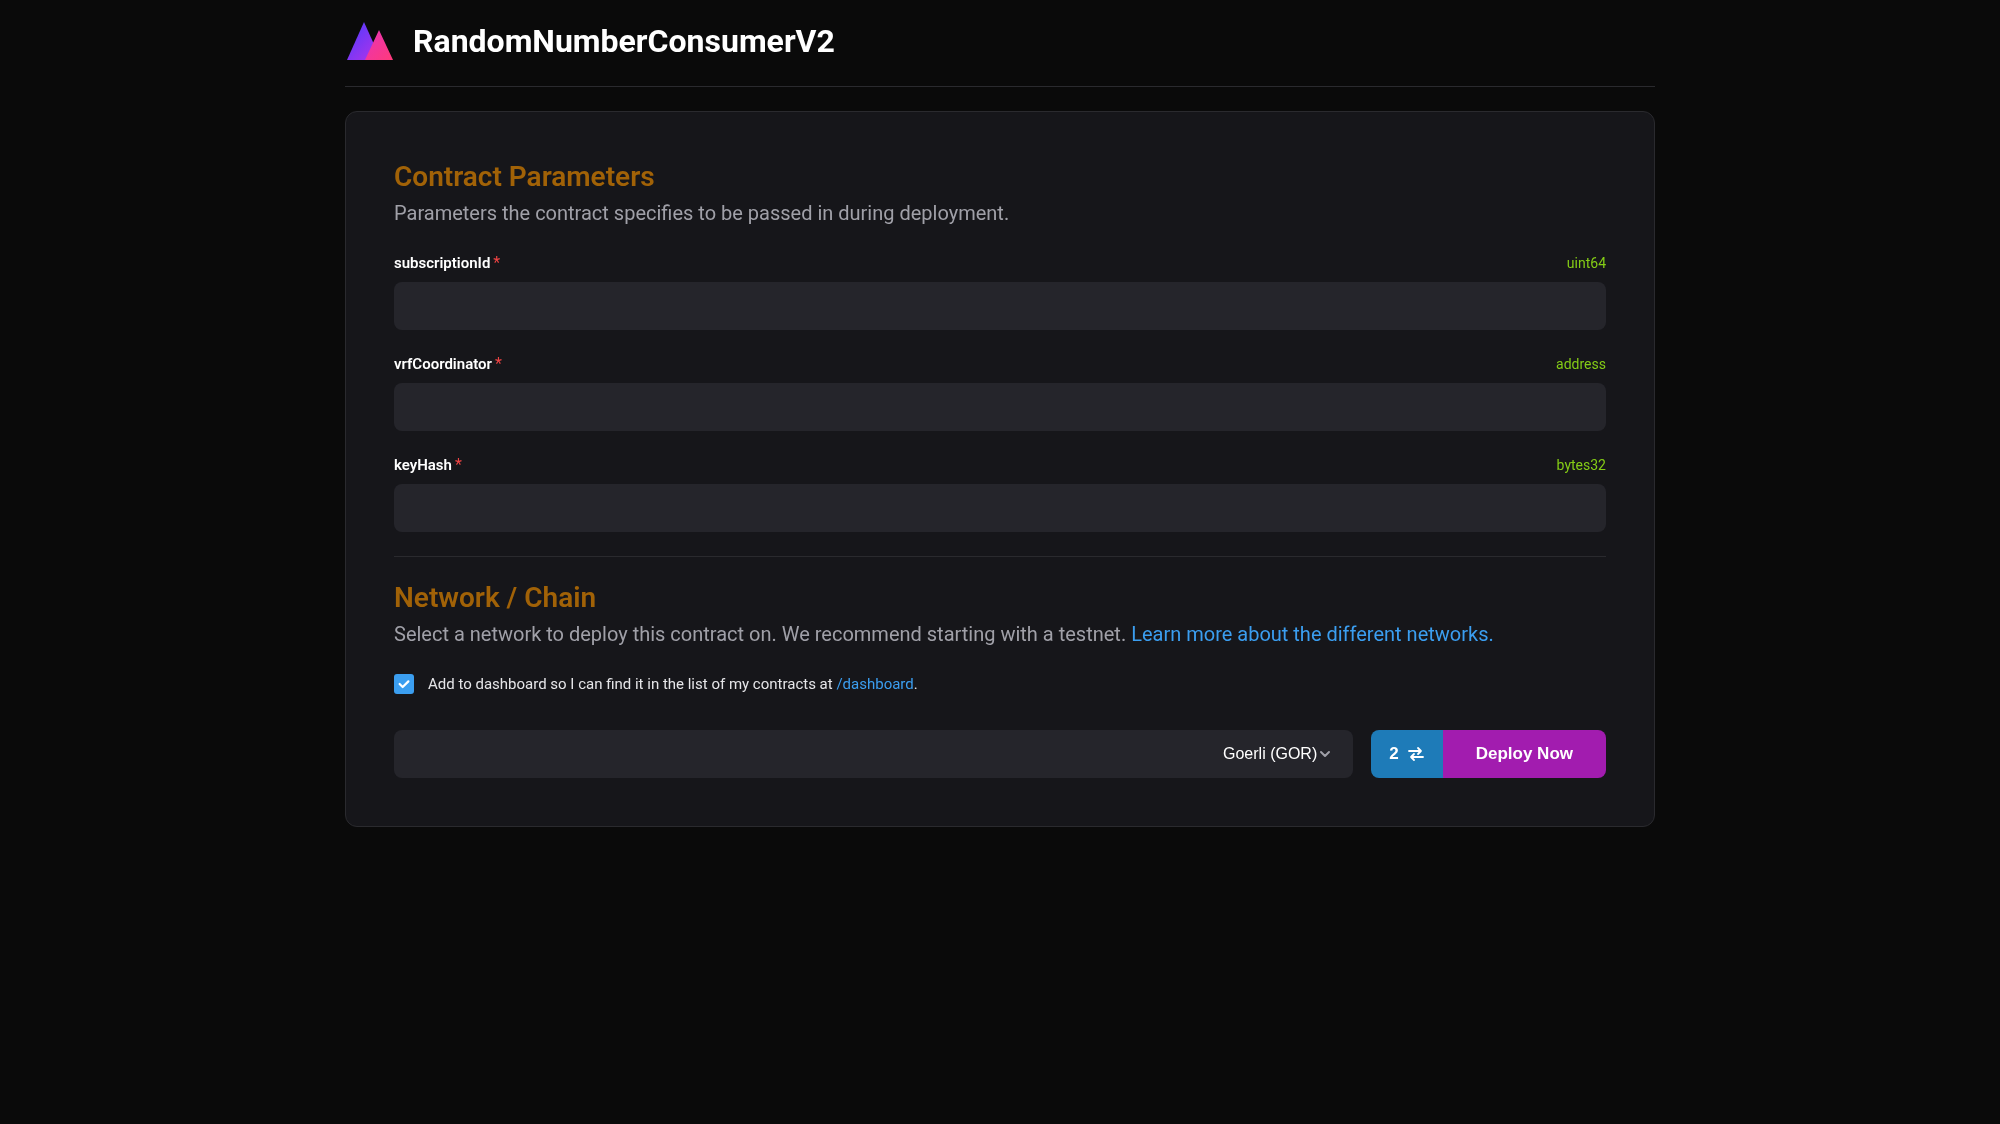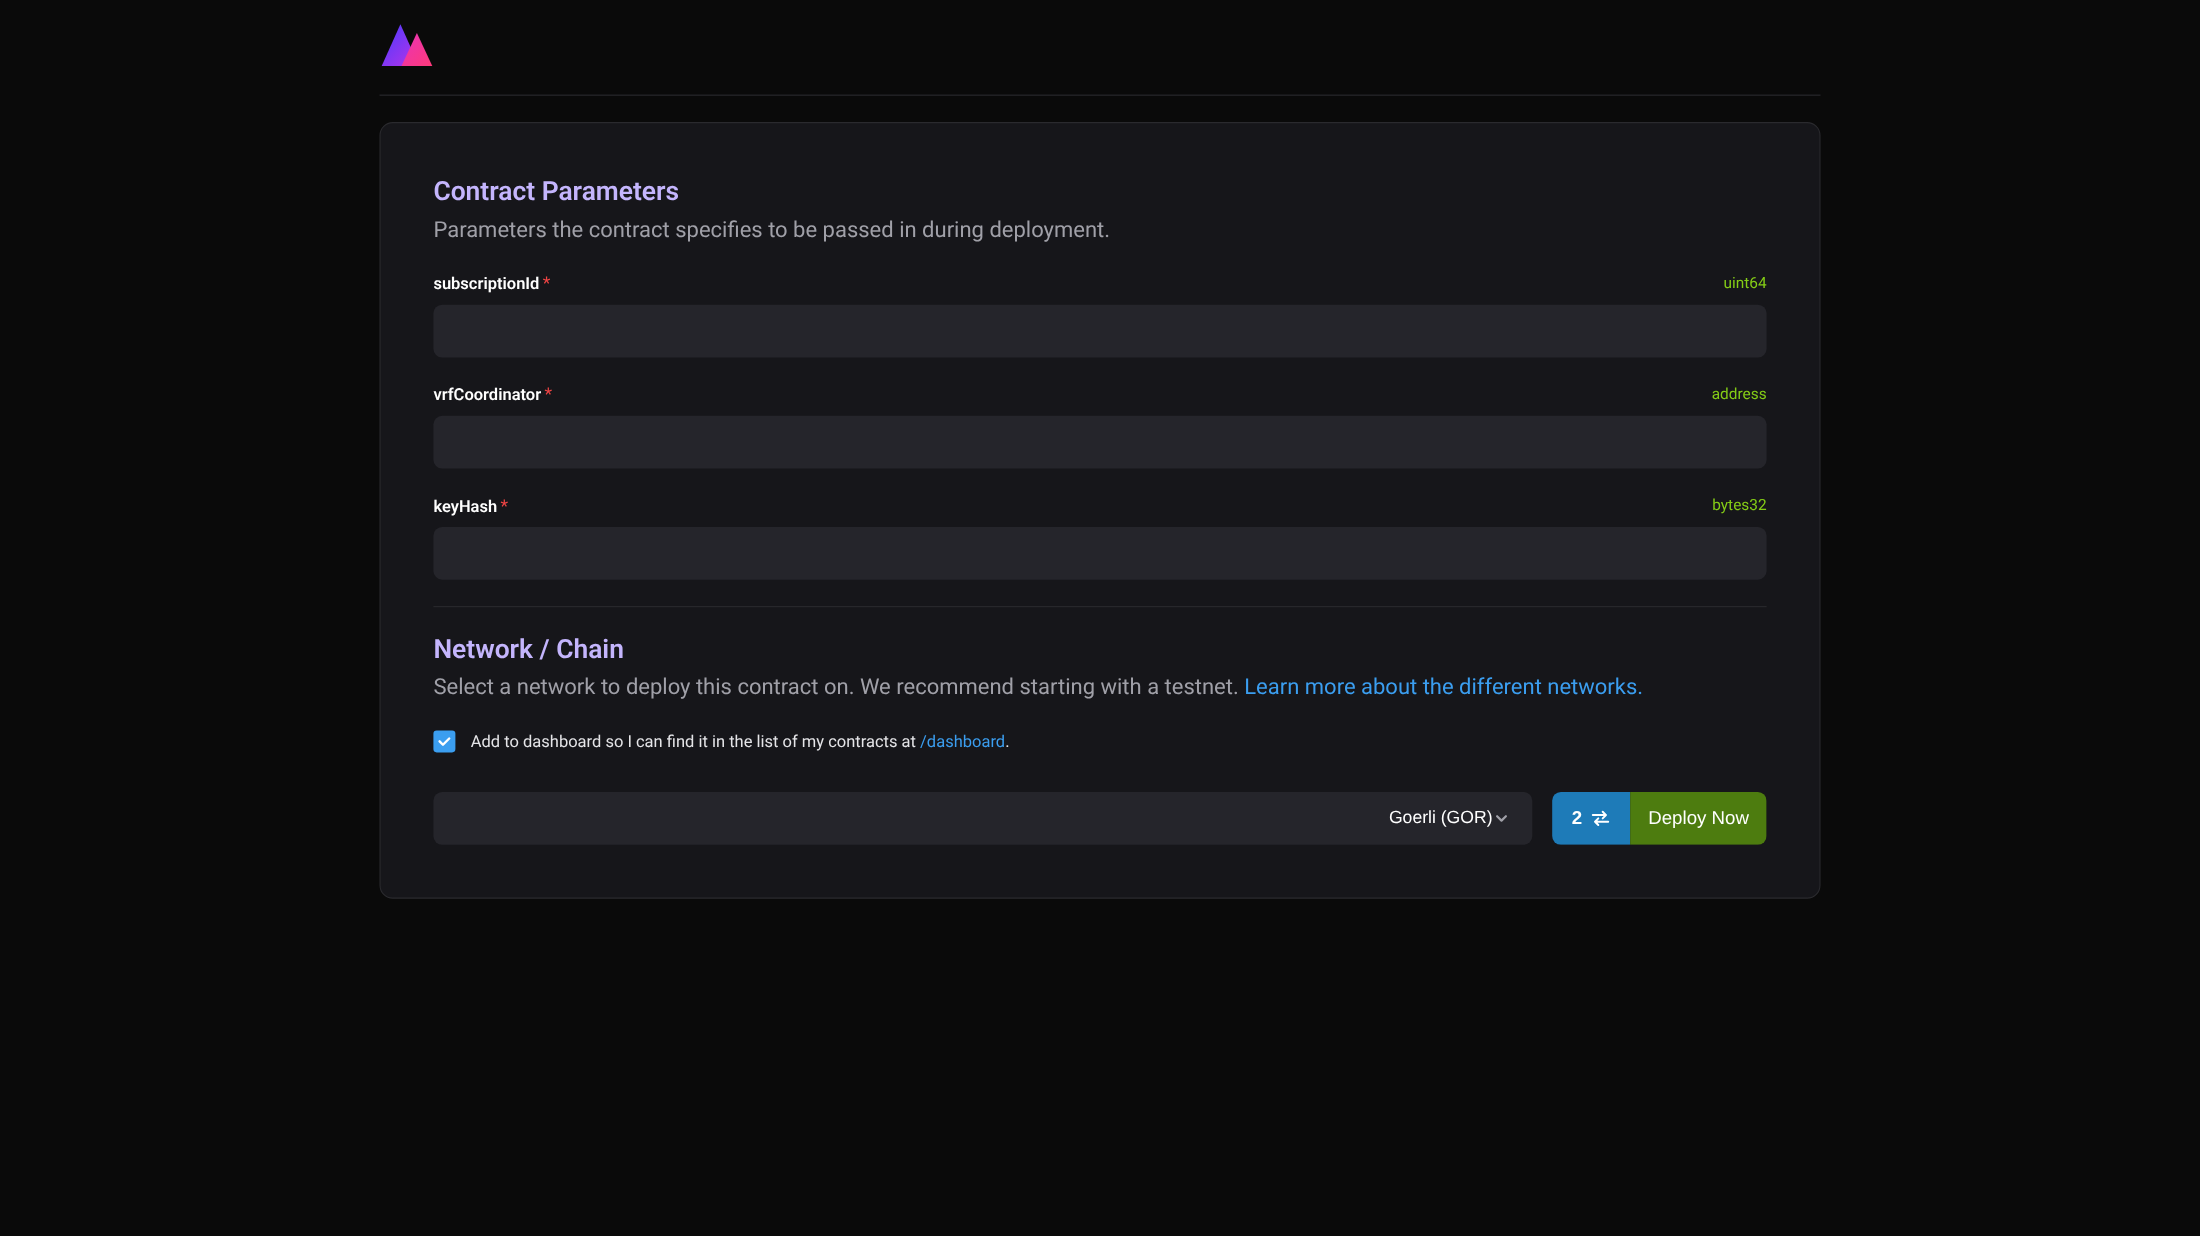--- a/index.html
+++ b/index.html
@@ -43,23 +43,23 @@
     }
 
     .card {
       background-color: #16161a;
       border: 1px solid #2a2a2e;
       border-radius: 12px;
       padding: 48px;
     }
 
     .section-title {
-      font-size: 24px;
+      font-size: 28px;
       font-weight: 600;
-      color: #c4b5fd;
+      color: #a16207;
       margin-bottom: 8px;
     }
 
     .section-description {
       font-size: 20px;
       color: #a0a0a8;
       margin-bottom: 28px;
     }
 
     .form-field {
@@ -189,27 +189,27 @@
       align-items: center;
       gap: 8px;
     }
 
     .swap-icon {
       width: 18px;
       height: 18px;
     }
 
     .deploy-button {
-      background-color: #4d7c0f;
+      background-color: #a21caf;
       color: #ffffff;
       border: none;
       height: 48px;
-      padding: 0 16px;
+      padding: 0 33px;
       font-size: 17px;
-      font-weight: 400;
+      font-weight: 700;
       cursor: pointer;
     }
   </style>
 </head>
 <body>
 
 <div class="container">
   <div class="header">
     <svg class="logo" viewBox="0 0 52 42">
       <defs>
@@ -218,20 +218,21 @@
           <stop offset="100%" style="stop-color:#b833e8"></stop>
         </linearGradient>
         <linearGradient id="grad2" x1="0%" y1="0%" x2="100%" y2="100%">
           <stop offset="0%" style="stop-color:#e833b8"></stop>
           <stop offset="100%" style="stop-color:#ff3a7a"></stop>
         </linearGradient>
       </defs>
       <polygon points="19,2 2,40 36,40" fill="url(#grad1)"></polygon>
       <polygon points="34,10 20,40 48,40" fill="url(#grad2)"></polygon>
     </svg>
+    <h1 class="page-title">RandomNumberConsumerV2</h1>
   </div>
 
   <div class="card">
     <h2 class="section-title">Contract Parameters</h2>
     <p class="section-description">Parameters the contract specifies to be passed in during deployment.</p>
 
     <div class="form-field">
       <div class="field-header">
         <div>
           <span class="field-label">subscriptionId</span><span class="required-asterisk">*</span>

